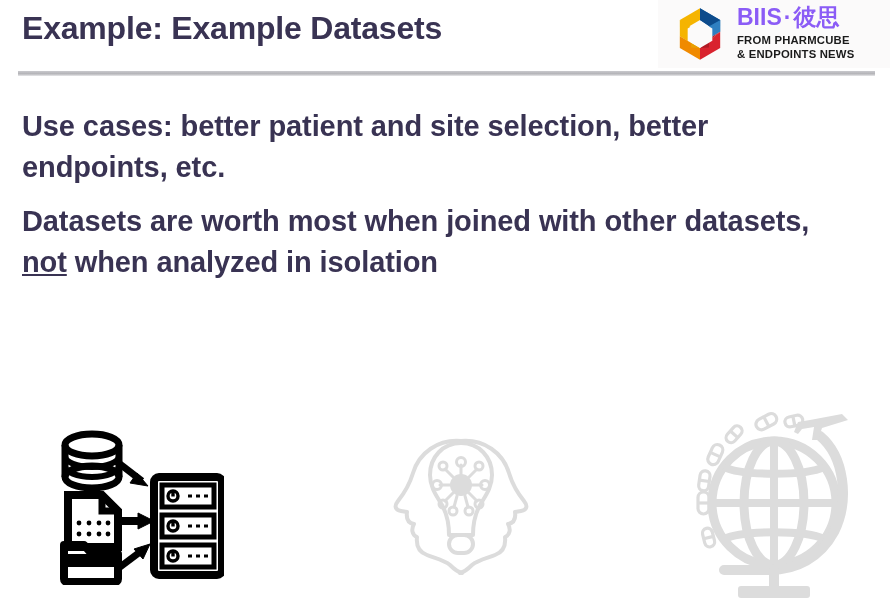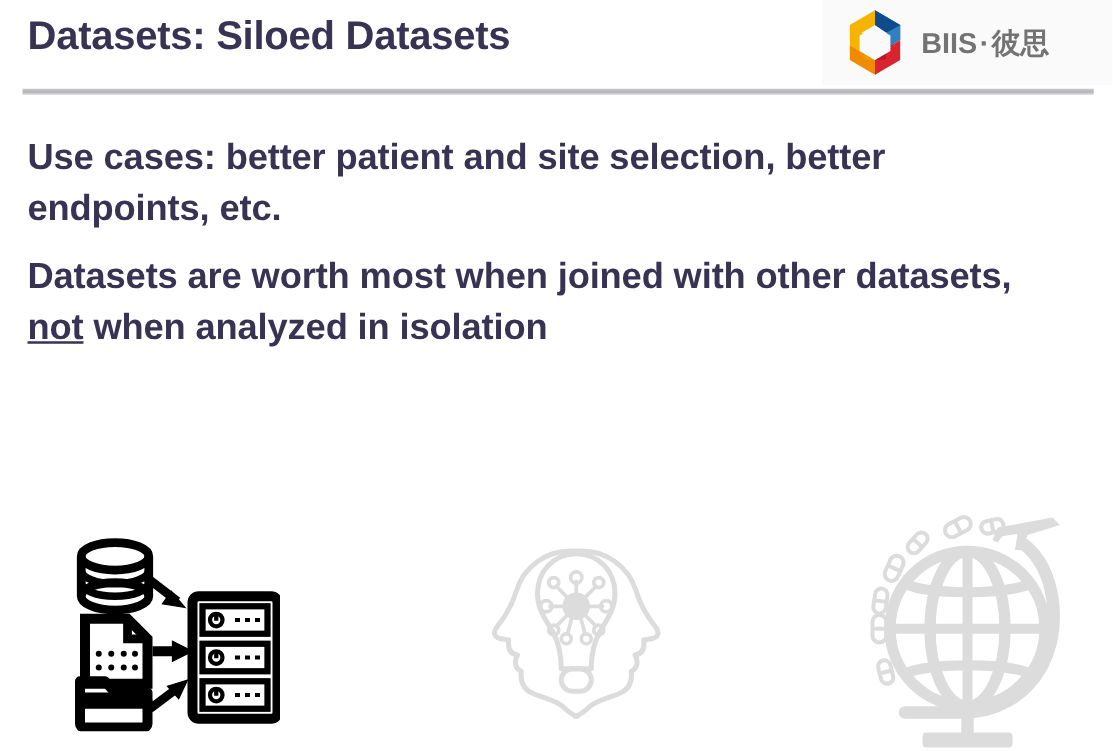--- a/index.html
+++ b/index.html
@@ -62,21 +62,21 @@
   .logo-text {
     margin-left: 9px;
     display: flex;
     flex-direction: column;
     justify-content: center;
     line-height: 1;
   }
   .logo-wordmark {
     font-size: 23px;
     font-weight: bold;
-    color: #737373;
+    color: #8b5cf6;
     letter-spacing: 0px;
     white-space: nowrap;
   }
   .logo-wordmark .dot-sep { margin: 0 2px; }
   .logo-sub {
     margin-top: 5px;
     font-size: 11.3px;
     font-weight: bold;
     color: #1b1b1b;
     letter-spacing: 0.2px;
@@ -112,21 +112,21 @@
   .icon-slot { position: absolute; }
   .icon-data    { left: 58px;  top: 20px; }
   .icon-insight { left: 386px; top: 14px; }
   .icon-global  { left: 692px; top: 5px;  }
 </style>
 </head>
 <body>
 
 <div class="slide-header">
 
-  <div class="slide-title">Datasets: Siloed Datasets</div>
+  <div class="slide-title">Example: Example Datasets</div>
 
   <div class="header-rule"></div>
 
   <div class="logo-block">
 
     <svg class="logo-mark" viewBox="0 0 100 100">
 
       <g>
 
         <polygon points="50,4 86,25 86,46 50,25" fill="#1464a5"></polygon>
@@ -141,20 +141,24 @@
         <polygon points="14,54 34,66 34,74 50,75" fill="#e8a000"></polygon>
         <polygon points="50,4 86,25 66,36 50,25" fill="#0d4b8c"></polygon>
 
         <polygon points="50,27 72,40 72,62 50,75 28,62 28,40" fill="#fbfafa"></polygon>
       </g>
     </svg>
 
     <div class="logo-text">
       <div class="logo-wordmark">
         <span>BIIS</span><span class="dot-sep">·</span><span>彼思</span>
+      </div>
+      <div class="logo-sub">
+        <div>FROM PHARMCUBE</div>
+        <div>&amp; ENDPOINTS NEWS</div>
       </div>
     </div>
 
   </div>
 </div>
 
 <div class="body-copy">
 
   <p class="para"><span>Use cases: better patient and site selection, better endpoints, etc.</span></p>
 

